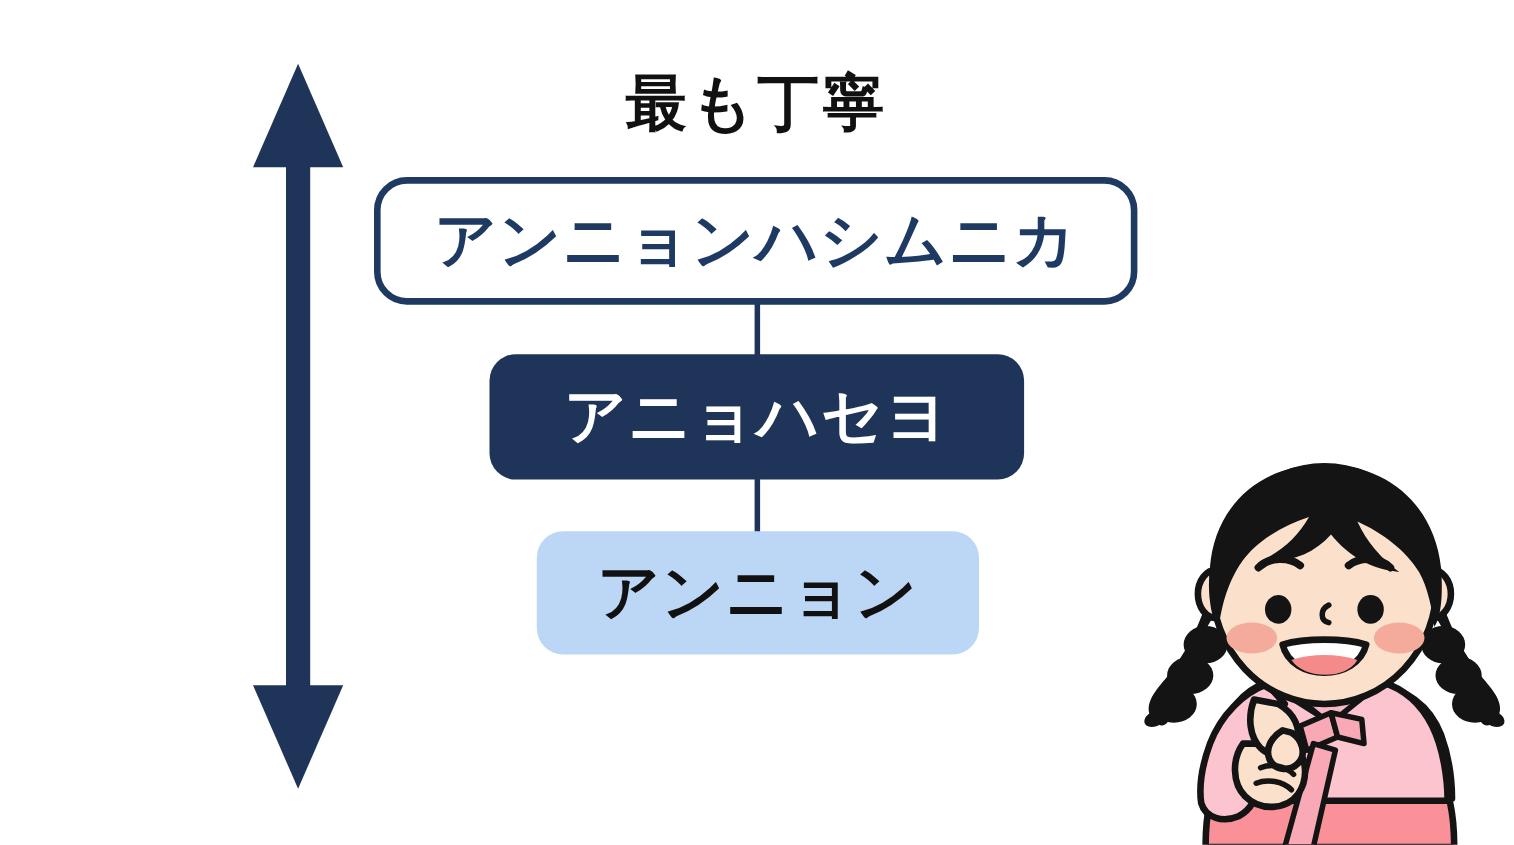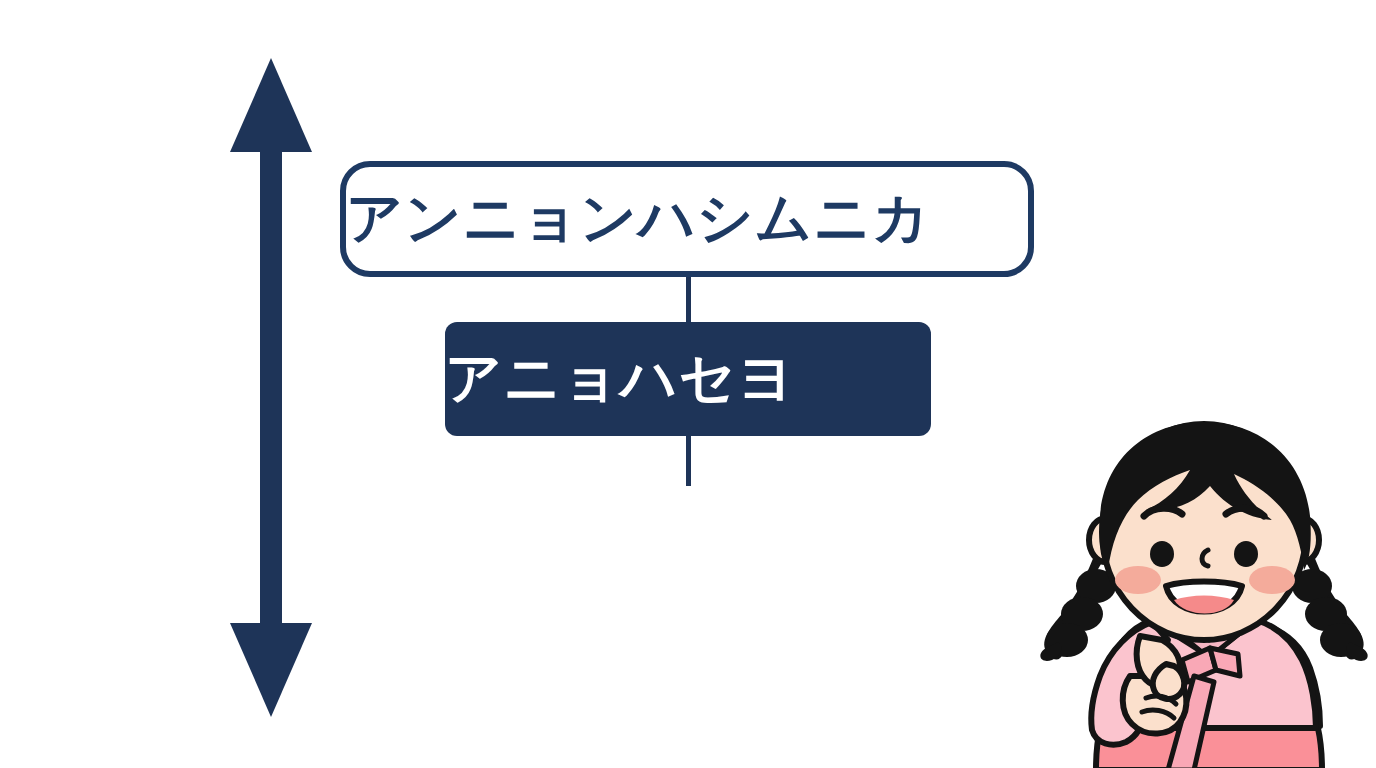--- a/index.html
+++ b/index.html
@@ -57,20 +57,21 @@
     width: 600px;
     font-size: 56px;
     line-height: 72px;
   }
 
   
   .level-box {
     position: absolute;
     display: flex;
     align-items: center;
+    justify-content: center;
     font-weight: 700;
     white-space: nowrap;
     letter-spacing: 0.02em;
   }
 
   .level-1 {
     left: 340px;
     top: 161px;
     width: 694px;
     height: 116px;
@@ -80,21 +81,21 @@
     color: #1e3a63;
     font-size: 56px;
   }
 
   .level-2 {
     left: 445px;
     top: 322px;
     width: 486px;
     height: 114px;
     background: #1e3458;
-    border-radius: 12px;
+    border-radius: 24px;
     color: #ffffff;
     font-size: 56px;
   }
 
   .level-3 {
     left: 488px;
     top: 483px;
     width: 402px;
     height: 112px;
     background: #bcd7f5;
@@ -134,33 +135,37 @@
 
         <polygon points="47,3 88,97 6,97"></polygon>
 
         <rect x="36" y="92" width="22" height="485"></rect>
 
         <polygon points="47,662 6,568 88,568"></polygon>
       </g>
     </svg>
   </div>
 
+  <div class="caption caption-top">最も丁寧</div>
 
   <div class="connector connector-a"></div>
 
   <div class="connector connector-b"></div>
 
   <div class="level-box level-1">
     <span>アンニョンハシムニカ</span>
   </div>
 
   <div class="level-box level-2">
     <span>アニョハセヨ</span>
   </div>
 
+  <div class="level-box level-3">
+    <span>アンニョン</span>
+  </div>
 
 
   <div class="character">
     <svg width="350" height="362" viewBox="0 0 350 362" xmlns="http://www.w3.org/2000/svg">
 
       <path d="M62 362 C62 300 82 272 118 262 L232 262 C268 272 288 300 288 362 Z" fill="#fa9098" stroke="#141414" stroke-width="6" stroke-linejoin="round"></path>
 
       <path d="M214 214 C246 218 266 234 276 260 C284 282 286 302 286 318
                L236 318 C236 286 230 252 214 232 Z" fill="#fbc4ce" stroke="#141414" stroke-width="6" stroke-linejoin="round"></path>
 

